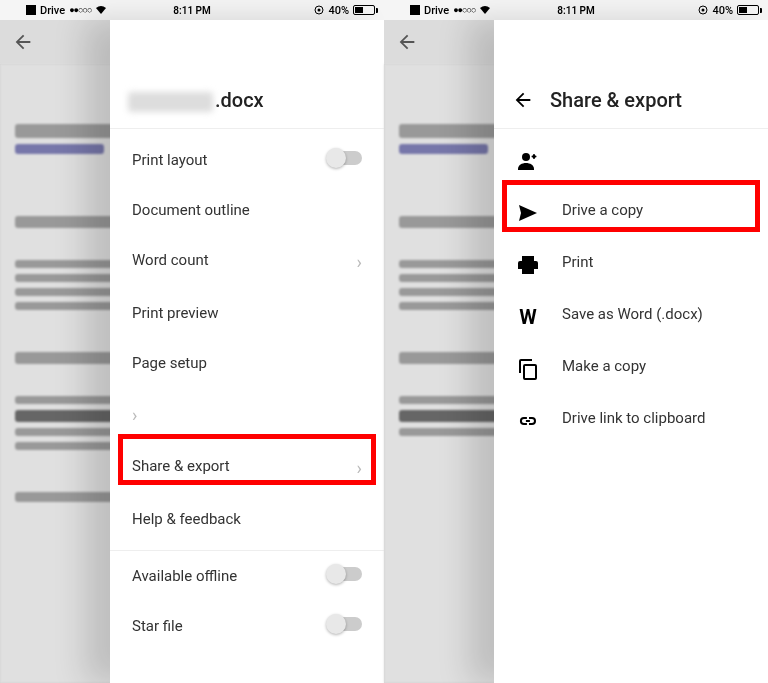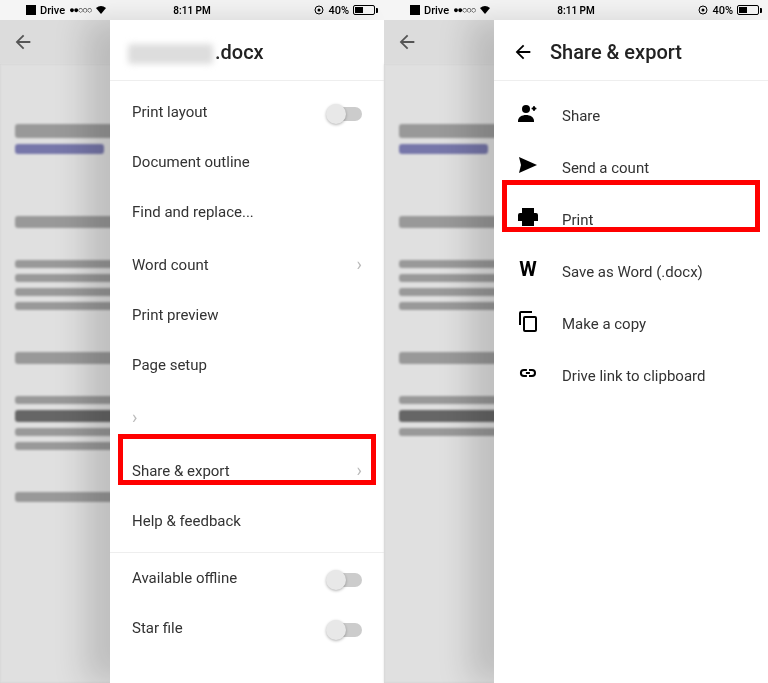--- a/index.html
+++ b/index.html
@@ -9,26 +9,26 @@
     .status-left, .status-right { display: flex; align-items: center; gap: 4px; padding-left: 20px; }
     .status-center { position: absolute; left: 50%; transform: translateX(-50%); font-weight: 600; font-size: 10px; }
     .dots { letter-spacing: -1px; font-size: 9px; }
     .nav-bar { height: 44px; background: #dcdcdc; display: flex; align-items: center; padding: 0 12px; }
     .back-arrow { color: #555; }
     .blur-bg { position: absolute; top: 64px; left: 0; right: 0; bottom: 0; background: #e0e0e0; filter: blur(1px); }
     .blur-line { background: #999; border-radius: 3px; margin: 6px 0; }
     .blur-content { padding: 20px 15px; }
     .sheet { position: absolute; top: 20px; left: 110px; right: 0; bottom: 0; background: #fff; box-shadow: -25px 0 30px rgba(0,0,0,0.15); }
     .sheet-right { left: 110px; top: 20px; }
-    .sheet-header { display: flex; align-items: center; padding: 20px 18px 10px; gap: 16px; }
+    .sheet-header { display: flex; align-items: center; padding: 20px 18px 10px; gap: 16px; margin-top: 48px; }
     .sheet-title { font-size: 20px; font-weight: 500; color: #222; }
     .sheet-title-blur { display: inline-block; width: 85px; height: 20px; background: #ddd; filter: blur(3px); border-radius: 3px; vertical-align: middle; margin-right: 2px; }
     .divider { height: 1px; background: #eee; margin: 6px 0 0 0; }
     .menu-list { padding: 6px 0; }
-    .menu-item { display: flex; align-items: flex-end; padding: 16px 22px; font-size: 15px; color: #333; position: relative; min-height: 50px; }
+    .menu-item { display: flex; align-items: flex-start; padding: 16px 22px; font-size: 15px; color: #333; position: relative; min-height: 50px; }
     .menu-item.with-icon { padding: 14px 22px; gap: 22px; }
     .menu-item .label { flex: 1; }
     .chevron { color: #bbb; font-size: 18px; }
     .toggle { width: 34px; height: 14px; background: #ccc; border-radius: 10px; position: relative; }
     .toggle::after { content: ''; position: absolute; width: 20px; height: 20px; background: #e8e8e8; border-radius: 50%; top: -3px; left: -2px; box-shadow: 0 1px 3px rgba(0,0,0,0.3); }
     .highlight { position: absolute; border: 5px solid #ff0000; pointer-events: none; z-index: 10; }
     .hi-left { top: 434px; left: 118px; width: 258px; height: 51px; }
     .hi-right { top: 180px; left: 118px; width: 258px; height: 52px; }
     .icon-box { width: 24px; height: 24px; display: flex; align-items: center; justify-content: center; flex-shrink: 0; }
     .battery { display: inline-flex; align-items: center; gap: 1px; }
@@ -105,23 +105,20 @@
     <div class="divider"></div>
     <div class="menu-list" id="left-menu">
         <div class="menu-item">
           <span class="label">Print layout</span>
           <span class="toggle"></span>
         </div>
         <div class="menu-item">
           <span class="label">Document outline</span>
         </div>
         <div class="menu-item">
-          <span class="label">Find and replace...</span>
-        </div>
-        <div class="menu-item">
           <span class="label">Word count</span>
           <span class="chevron">›</span>
         </div>
         <div class="menu-item">
           <span class="label">Print preview</span>
         </div>
         <div class="menu-item">
           <span class="label">Page setup</span>
         </div>
         <div class="menu-item">
@@ -213,29 +210,28 @@
     <div class="divider"></div>
     <div class="menu-list" id="right-menu">
         <div class="menu-item with-icon">
           <span class="icon-box">
             <svg width="24" height="24" viewBox="0 0 24 24">
               <circle cx="10" cy="8" r="4" fill="#000"></circle>
               <path d="M2 20c0-4 4-6 8-6s8 2 8 6v1H2z" fill="#000"></path>
               <path d="M18 6v3m-1.5-1.5h3" stroke="#000" stroke-width="2" stroke-linecap="round"></path>
             </svg>
           </span>
-          <span class="label">Share</span>
         </div>
         <div class="menu-item with-icon">
           <span class="icon-box">
             <svg width="24" height="24" viewBox="0 0 24 24">
               <path d="M3 20l18-8L3 4l2 8-2 8z M5 12h10" fill="#000"></path>
             </svg>
           </span>
-          <span class="label">Send a count</span>
+          <span class="label">Drive a copy</span>
         </div>
         <div class="menu-item with-icon">
           <span class="icon-box">
             <svg width="24" height="24" viewBox="0 0 24 24">
               <path d="M6 3h12v5H6zM4 8h16a2 2 0 012 2v6h-4v5H6v-5H2v-6a2 2 0 012-2zm4 9h8v3H8z" fill="#000"></path>
             </svg>
           </span>
           <span class="label">Print</span>
         </div>
         <div class="menu-item with-icon">

